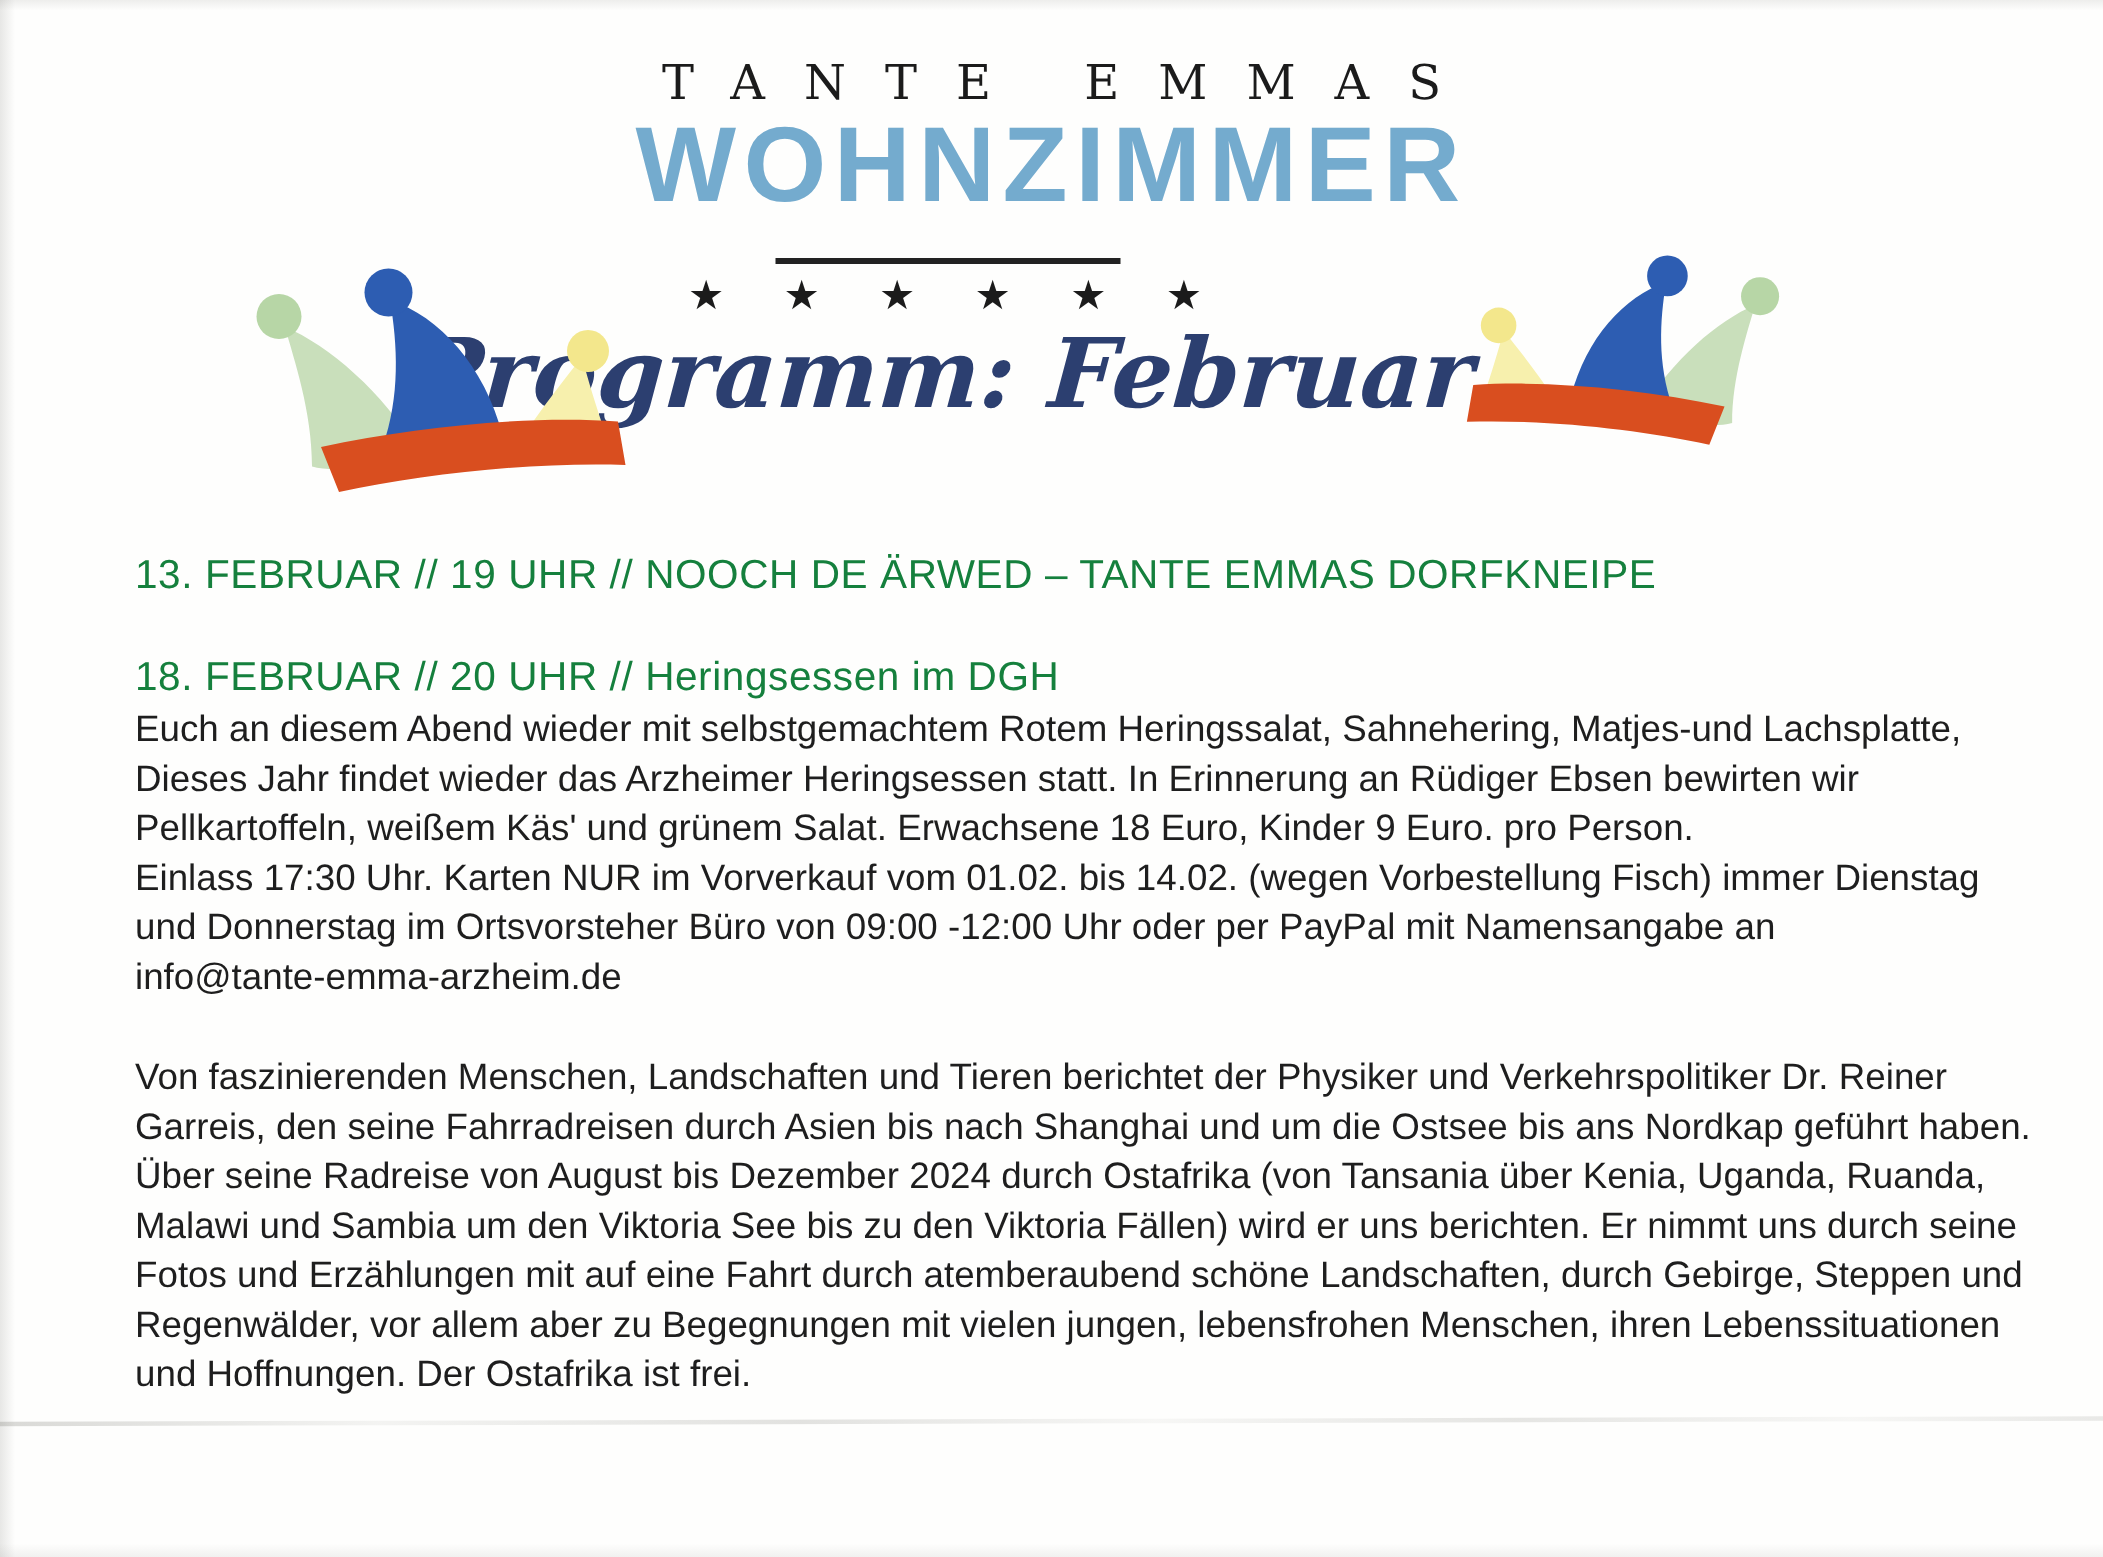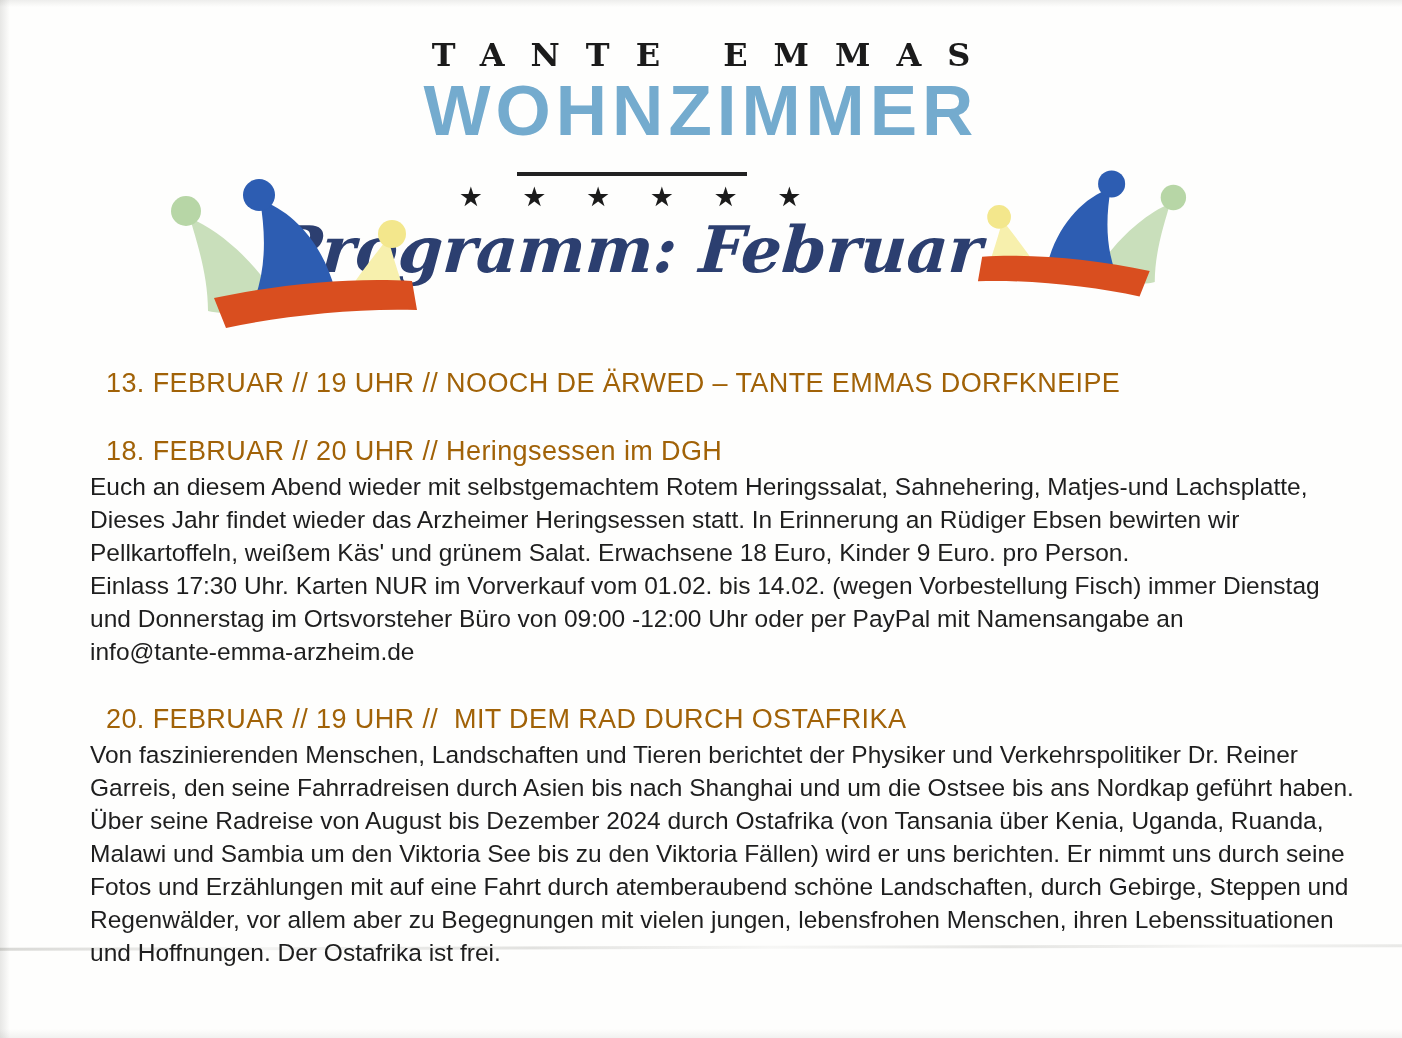--- a/index.html
+++ b/index.html
@@ -23,21 +23,21 @@
       rgba(120,120,112,0.28),rgba(150,150,142,0.10) 18%,
       rgba(125,125,118,0.22) 38%,rgba(160,160,152,0.08) 55%,
       rgba(130,130,122,0.20) 72%,rgba(160,160,152,0.08) 88%,
       rgba(135,135,128,0.18));
     transform:rotate(-0.15deg);}
   
   .brand-top{
     position:absolute;top:36px;left:0;width:100%;
     text-align:center;
     font-family:"DejaVu Serif",serif;
-    font-weight:bold;font-size:32px;
+    font-weight:normal;font-size:32px;
     letter-spacing:26px;text-indent:26px;
     color:#1b1b1b;z-index:2;white-space:pre;
   }
   .brand-main{
     position:absolute;top:70px;left:0;width:100%;
     text-align:center;
     font-family:"Liberation Sans",sans-serif;
     font-weight:bold;font-size:71px;
     letter-spacing:5px;
     color:#74abce;z-index:2;white-space:pre;
@@ -65,21 +65,21 @@
   .hat-left{left:163px;top:178px;width:262px;height:150px;}
   .hat-right{left:972px;top:160px;width:220px;height:146px;transform:scaleX(-1);}
   
   .events{
     position:absolute;left:90px;top:366px;width:1262px;z-index:2;
   }
   .event{margin-bottom:34px;}
   .event-heading{
     font-size:27px;line-height:34px;
     letter-spacing:0.4px;
-    color:#a16207;white-space:pre;margin-left:16px;
+    color:#15803d;white-space:pre;
   }
   .event-body{margin-top:2px;}
   .line{
     font-size:24.5px;line-height:33px;
     color:#1e1e1e;white-space:pre;
   }
 </style>
 </head>
 <body>
 
@@ -127,21 +127,20 @@
         <div class="line">Euch an diesem Abend wieder mit selbstgemachtem Rotem Heringssalat, Sahnehering, Matjes-und Lachsplatte,</div>
         <div class="line">Dieses Jahr findet wieder das Arzheimer Heringsessen statt. In Erinnerung an Rüdiger Ebsen bewirten wir</div>
         <div class="line">Pellkartoffeln, weißem Käs' und grünem Salat. Erwachsene 18 Euro, Kinder 9 Euro. pro Person.</div>
         <div class="line">Einlass 17:30 Uhr. Karten NUR im Vorverkauf vom 01.02. bis 14.02. (wegen Vorbestellung Fisch) immer Dienstag</div>
         <div class="line">und Donnerstag im Ortsvorsteher Büro von 09:00 -12:00 Uhr oder per PayPal mit Namensangabe an</div>
         <div class="line">info@tante-emma-arzheim.de</div>
       </div>
     </div>
 
     <div class="event">
-      <div class="event-heading">20. FEBRUAR // 19 UHR //  MIT DEM RAD DURCH OSTAFRIKA</div>
       <div class="event-body">
         <div class="line">Von faszinierenden Menschen, Landschaften und Tieren berichtet der Physiker und Verkehrspolitiker Dr. Reiner</div>
         <div class="line">Garreis, den seine Fahrradreisen durch Asien bis nach Shanghai und um die Ostsee bis ans Nordkap geführt haben.</div>
         <div class="line">Über seine Radreise von August bis Dezember 2024 durch Ostafrika (von Tansania über Kenia, Uganda, Ruanda,</div>
         <div class="line">Malawi und Sambia um den Viktoria See bis zu den Viktoria Fällen) wird er uns berichten. Er nimmt uns durch seine</div>
         <div class="line">Fotos und Erzählungen mit auf eine Fahrt durch atemberaubend schöne Landschaften, durch Gebirge, Steppen und</div>
         <div class="line">Regenwälder, vor allem aber zu Begegnungen mit vielen jungen, lebensfrohen Menschen, ihren Lebenssituationen</div>
         <div class="line">und Hoffnungen. Der Ostafrika ist frei.</div>
       </div>
     </div>

